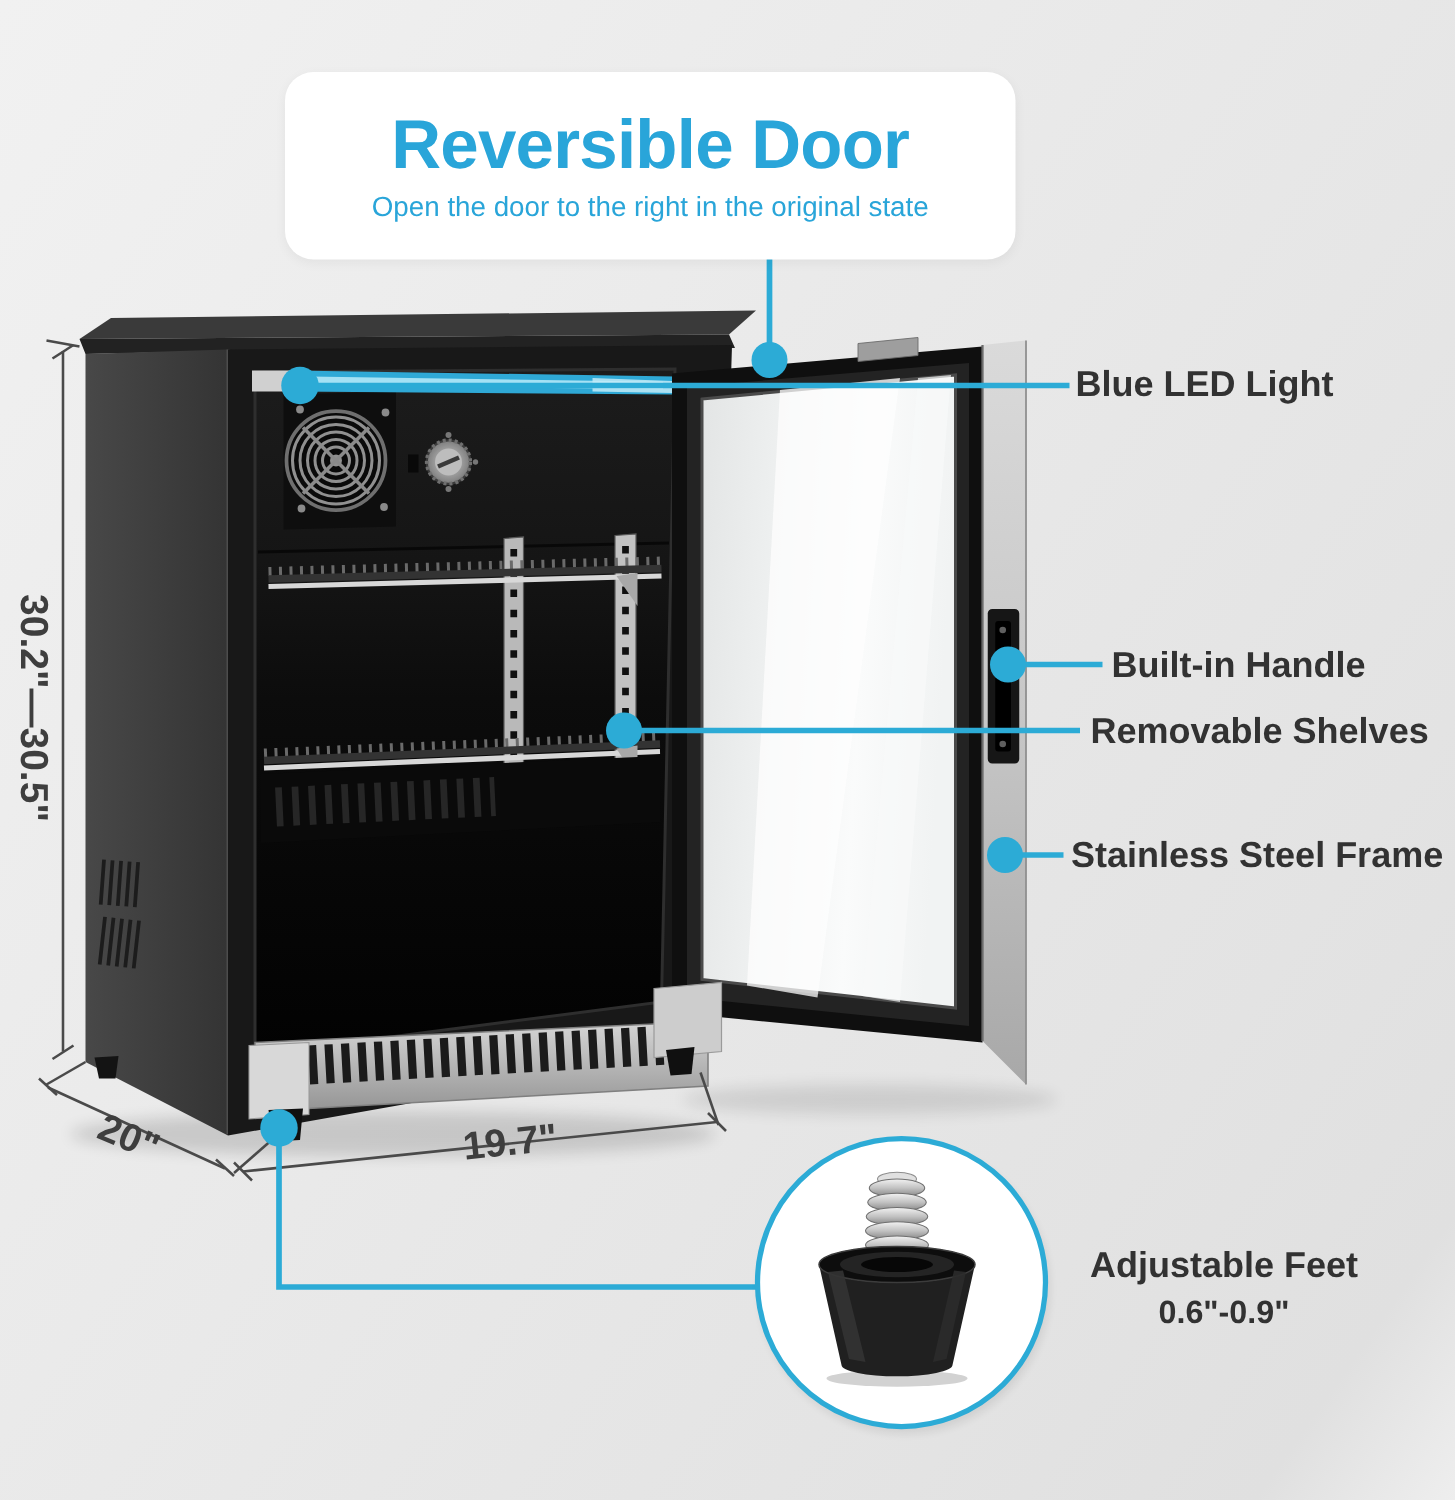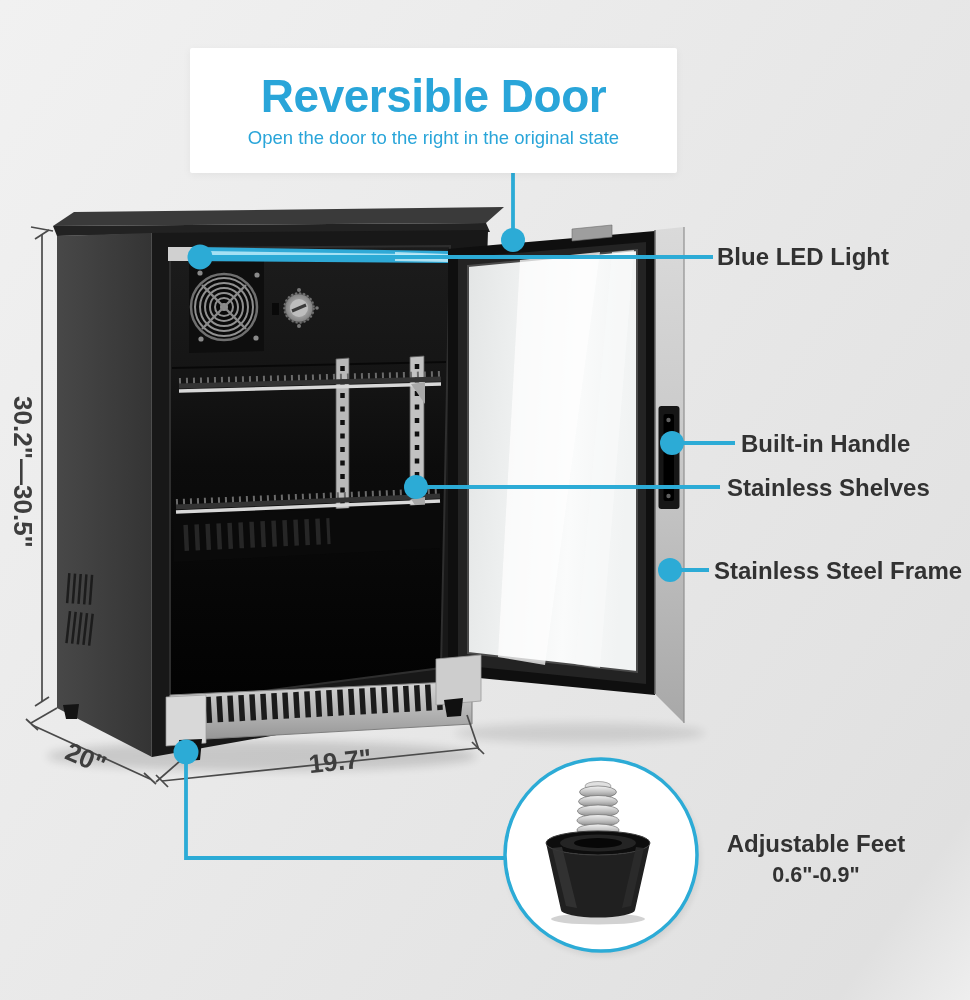--- a/index.html
+++ b/index.html
@@ -4,21 +4,21 @@
 <style>
   html,body{margin:0;padding:0;background:#e9e9e9;}
   .stage{
     position:relative;width:970px;height:1000px;overflow:hidden;
     background:linear-gradient(125deg,#f1f1f1 0%,#eaeaea 40%,#e3e3e3 78%,#e0e0e0 92%,#eeeeee 100%);
     font-family:"Liberation Sans", sans-serif;
   }
   .layer{position:absolute;left:0;top:0;}
   .title-card{
     position:absolute;left:190px;top:48px;width:487px;height:125px;
-    background:#ffffff;border-radius:2px;box-shadow:0 2px 8px rgba(0,0,0,.05);
+    background:#ffffff;border-radius:19px;box-shadow:0 2px 8px rgba(0,0,0,.05);
     display:flex;flex-direction:column;align-items:center;justify-content:center;
   }
   .title{
     font-size:46px;font-weight:800;letter-spacing:-.5px;
     color:var(--accent-blue,#29a5d9);line-height:1.05;
   }
   .subtitle{
     margin-top:7px;font-size:18.5px;font-weight:400;color:var(--accent-blue,#29a5d9);
   }
   .callout-label{
@@ -263,21 +263,21 @@
     </g>
   </svg>
 
   <div class="title-card">
     <div class="title">Reversible Door</div>
     <div class="subtitle">Open the door to the right in the original state</div>
   </div>
 
   <div class="callout-label" id="lbl-led">Blue LED Light</div>
   <div class="callout-label" id="lbl-handle">Built-in Handle</div>
-  <div class="callout-label" id="lbl-shelves">Stainless Shelves</div>
+  <div class="callout-label" id="lbl-shelves">Removable Shelves</div>
   <div class="callout-label center" id="lbl-feet">Adjustable Feet</div>
   <div class="callout-label" id="lbl-frame">Stainless Steel Frame</div>
   <div class="callout-label center feet-range" id="lbl-feet-range">0.6"-0.9"</div>
 
   <div class="dim-label" id="dim-height">30.2"—30.5"</div>
   <div class="dim-label" id="dim-depth">20"</div>
   <div class="dim-label" id="dim-width">19.7"</div>
 
 </div>
 

